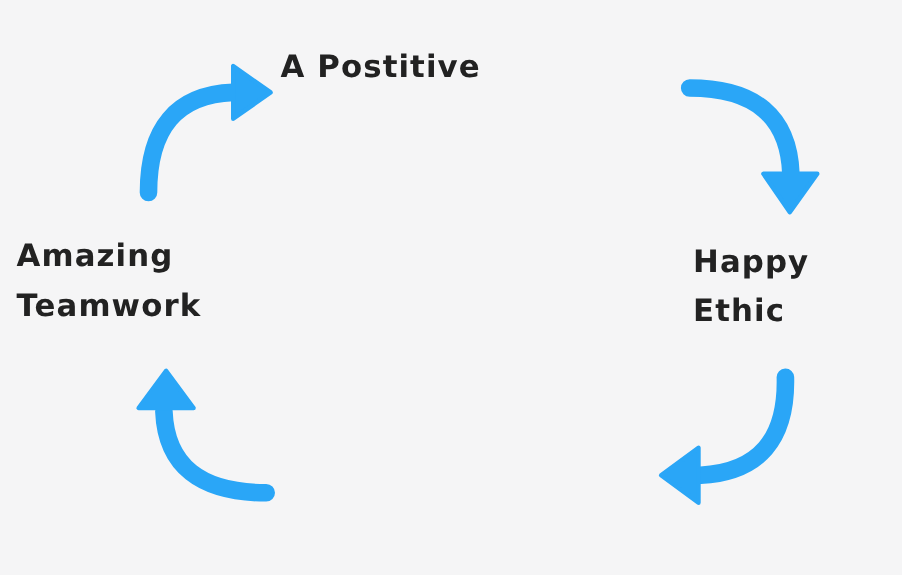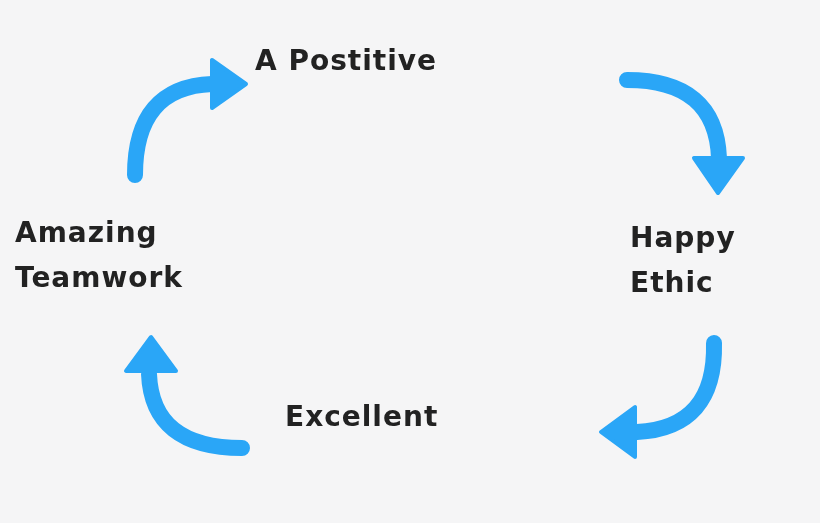--- a/index.html
+++ b/index.html
@@ -63,21 +63,20 @@
   <div class="label" style="left:255px; top:38px; width:350px;">
     <span>A Postitive</span>
   </div>
 
   <div class="label" style="left:630px; top:215px; width:180px;">
     <span>Happy</span>
     <span>Ethic</span>
   </div>
 
   <div class="label" style="left:285px; top:394px; width:290px;">
-    <span>Excellent</span>
   </div>
 
   <div class="label" style="left:15px; top:210px; width:260px;">
     <span>Amazing</span>
     <span>Teamwork</span>
   </div>
 
 </div>
 
 </body></html>

